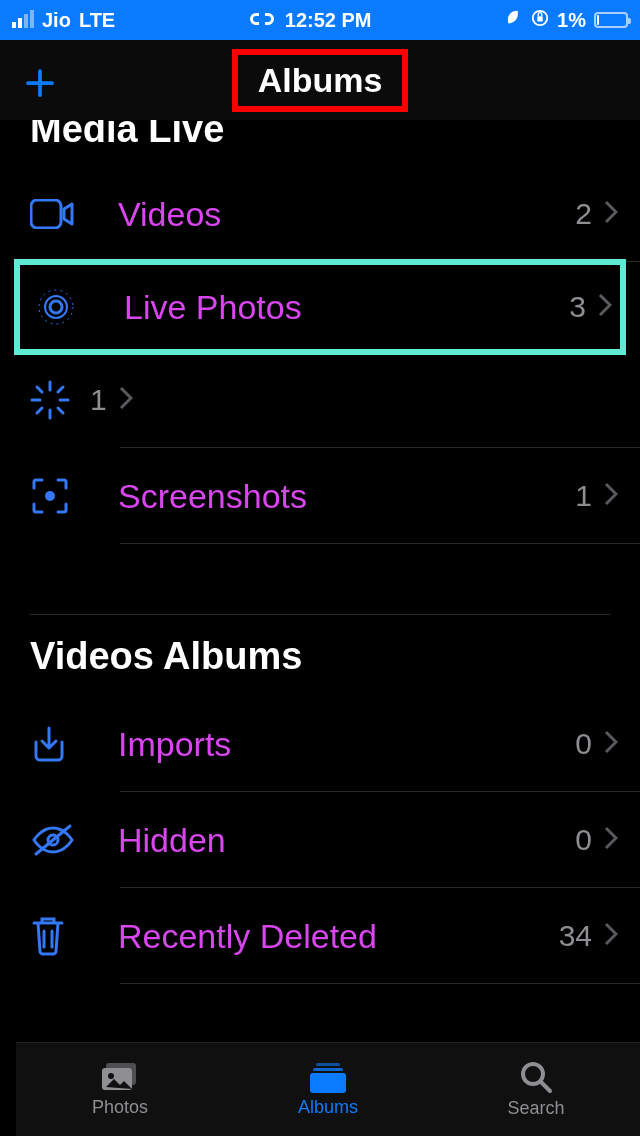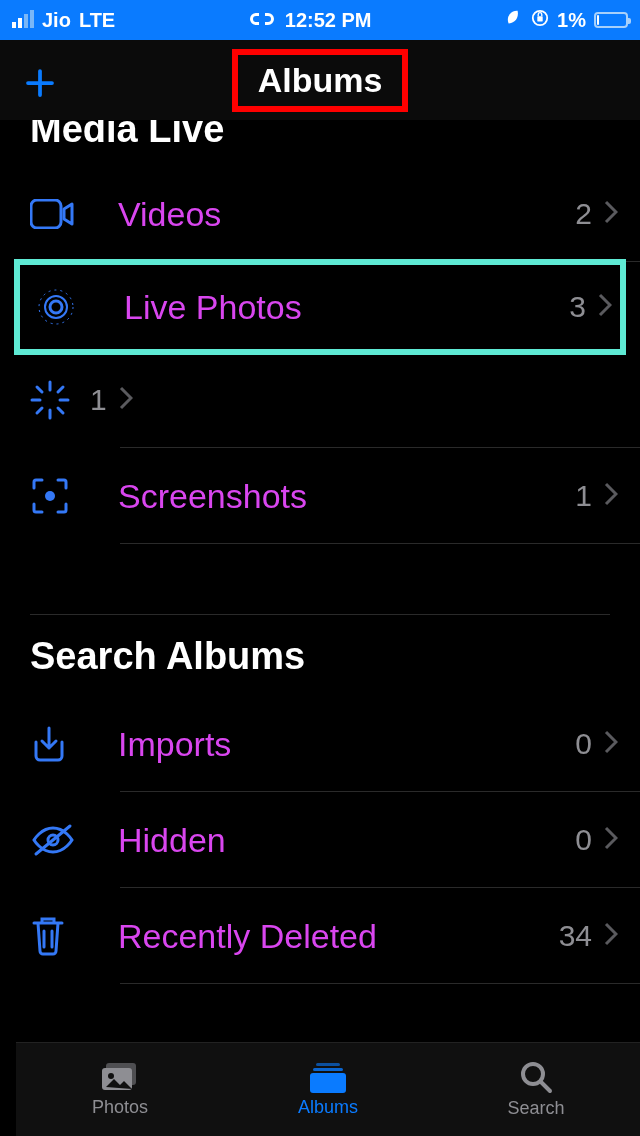--- a/index.html
+++ b/index.html
@@ -318,21 +318,21 @@
         </svg>
     </span>
     <div class="sep"></div>
   </div>
 
 </div>
 
 <div class="section-divider"></div>
 
 <div class="other-header">
-  <span>Search Albums</span>
+  <span>Videos Albums</span>
 </div>
 
 <div class="list">
 
   <div class="row">
     <span class="row-icon">
       <svg width="38" height="40" viewBox="0 0 38 40">
         <path d="M6 18v14a4 4 0 004 4h18a4 4 0 004-4V18" fill="none" stroke="currentColor" stroke-width="3" stroke-linecap="round"></path>
         <path d="M19 4v20M12 17l7 7 7-7" fill="none" stroke="currentColor" stroke-width="3" stroke-linecap="round" stroke-linejoin="round"></path>
       </svg>

